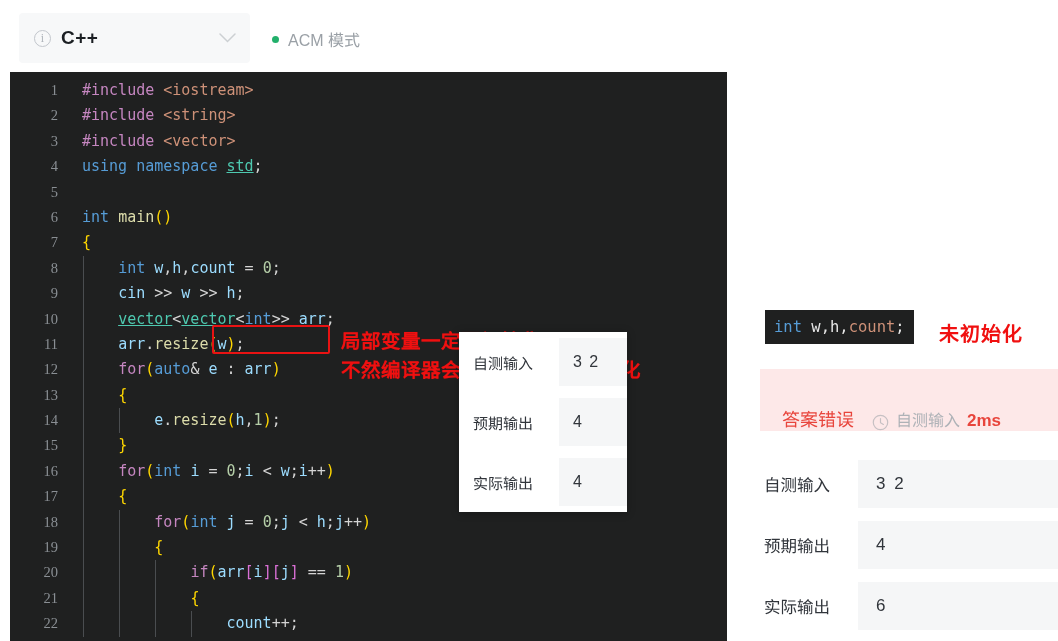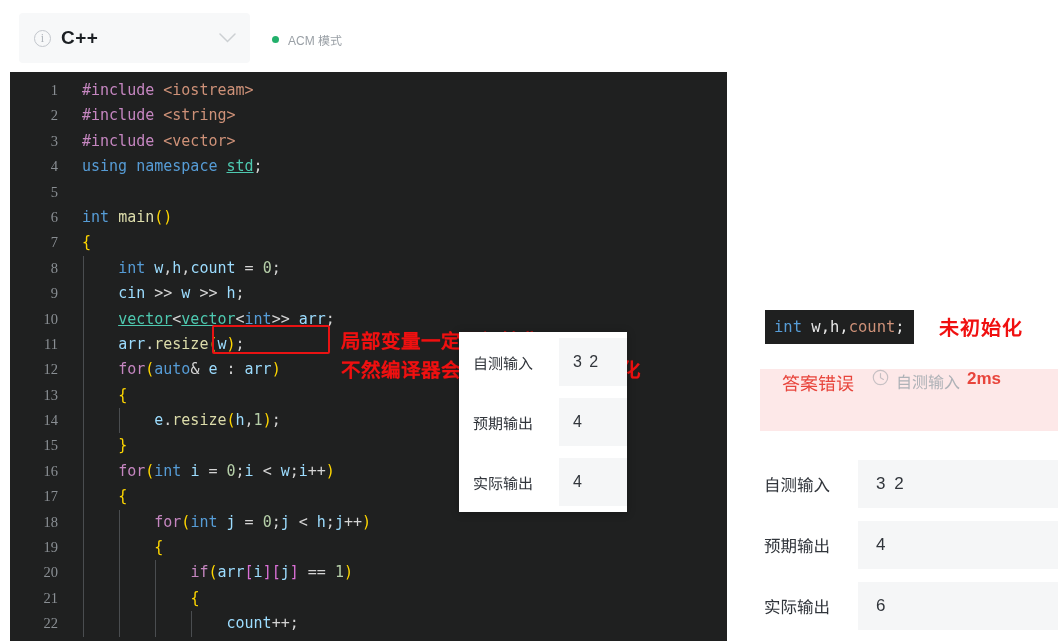--- a/index.html
+++ b/index.html
@@ -77,21 +77,21 @@
     height: 26px;
   }
   .acm-dot {
     width: 7px; height: 7px;
     border-radius: 50%;
     background: #22b06b;
     margin-right: 9px;
     flex: none;
   }
   .acm-text {
-    font-size: 12px;
+    font-size: 16px;
     color: #9aa0a6;
     font-family: "Liberation Sans", sans-serif;
   }
 
   
   .editor {
     position: absolute;
     left: 10px; top: 72px;
     width: 717px; height: 569px;
     background: #1f2020;
@@ -240,36 +240,36 @@
     font-family: "DejaVu Sans Mono", "Liberation Mono", monospace;
     font-size: 15.5px;
     white-space: pre;
   }
   .snippet .s-kw   { color: #569cd6; }
   .snippet .s-txt  { color: #e6e6e6; }
   .snippet .s-var  { color: #ce9178; }
 
   .anno-3 {
     position: absolute;
-    left: 199px; top: 240px;
+    left: 199px; top: 246px;
     color: #f01010;
     font-family: "DejaVu Serif", "Liberation Serif", serif;
     font-weight: bold;
     font-size: 20px;
     letter-spacing: 1px;
     white-space: nowrap;
   }
 
   .status-banner {
     position: absolute;
     left: 20px; top: 297px;
     width: 298px; height: 62px;
     background: #fde8e8;
     display: flex;
-    align-items: flex-start;
+    align-items: flex-end;
     padding-left: 22px;
   }
 
   .status-verdict {
     font-size: 18px;
     color: #e8453c;
     font-family: "Liberation Sans", sans-serif;
     margin-right: 18px;
   }
 

